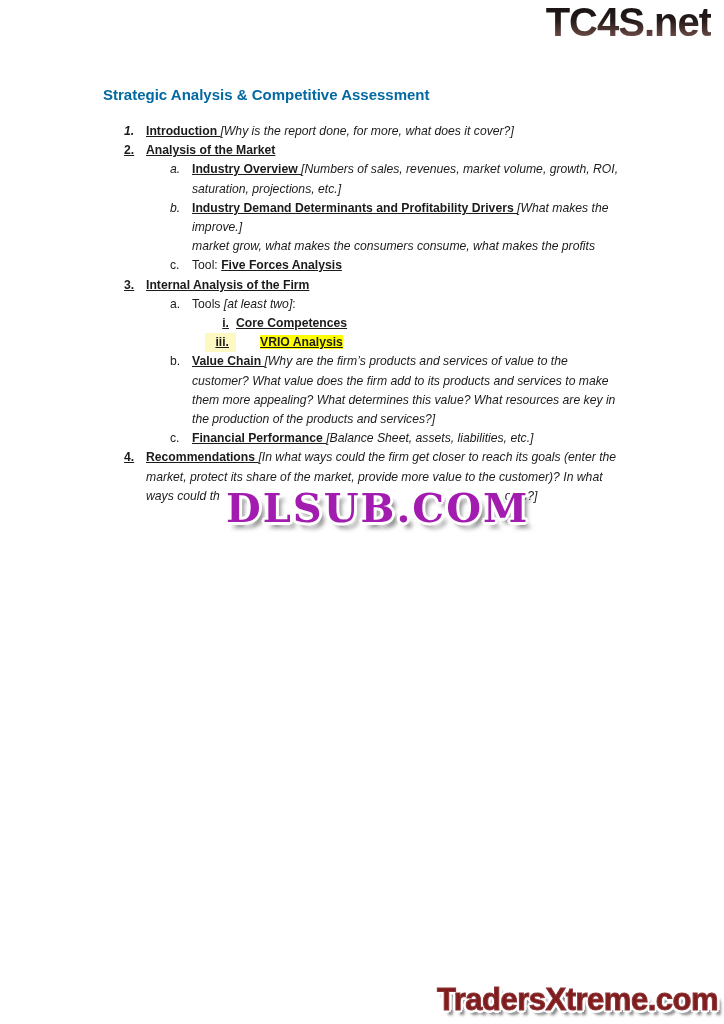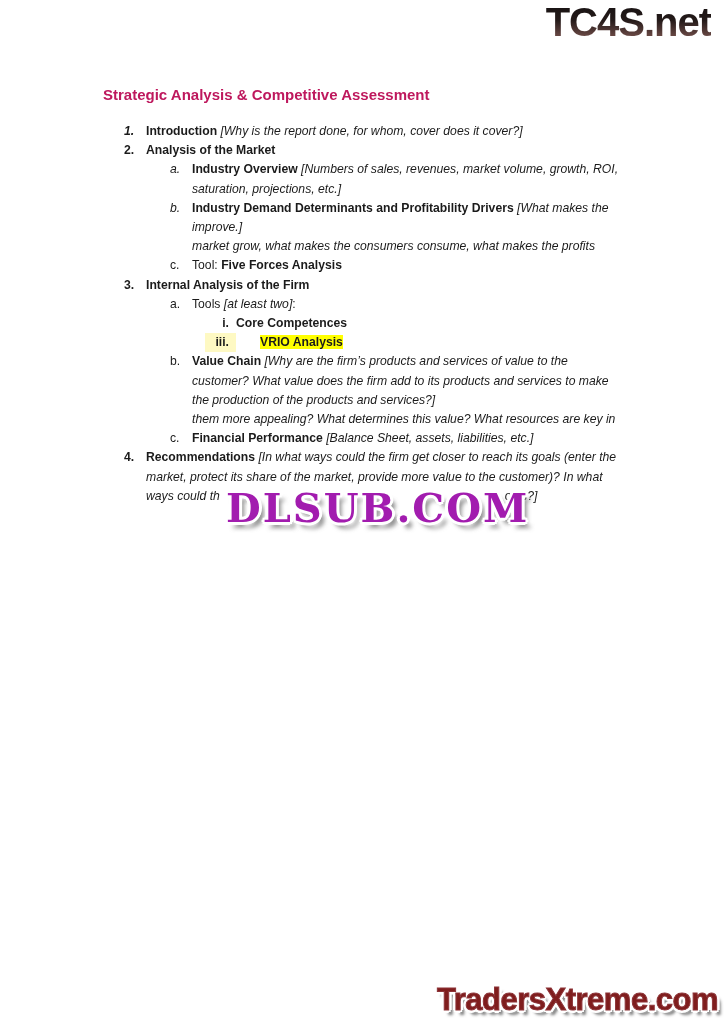--- a/index.html
+++ b/index.html
@@ -28,53 +28,53 @@
     font-size:31px;font-weight:bold;letter-spacing:-0.5px;white-space:nowrap;
     -webkit-text-stroke:1px #8c3337;
     text-shadow:
       -3px 0 0 #ffffff, 3px 0 0 #ffffff, 0 -3px 0 #ffffff, 0 3px 0 #ffffff,
       -2px -2px 0 #ffffff, 2px -2px 0 #ffffff, -2px 2px 0 #ffffff, 2px 2px 0 #ffffff,
       4px 5px 3px rgba(90,90,90,0.8);
   }
   
   #doc-title{
     position:absolute;left:103px;top:86px;
-    font-size:15px;font-weight:bold;color:#be185d;white-space:nowrap;
+    font-size:15px;font-weight:bold;color:#0369a1;white-space:nowrap;
   }
   #outline{
     position:absolute;left:0;top:122px;width:724px;
     font-size:12.2px;line-height:19.2px;color:#1b1b1b;
   }
   .item{position:relative;}
   .item .marker{position:absolute;top:0;box-sizing:border-box;}
   .level-1{padding-left:146px;}
   .level-1 .marker{left:124px;width:22px;}
   .level-2{padding-left:192px;}
   .level-2 .marker{left:170px;width:22px;}
   .level-3{padding-left:236px;}
   .level-3 .marker{left:205px;width:31px;padding-right:7px;text-align:right;}
   .line{white-space:pre;}
-  .seg.b,.marker.b{font-weight:bold;}
+  .seg.b,.marker.b{font-weight:bold;text-decoration:underline;}
   .seg.i,.marker.i{font-style:italic;}
   .seg.bi,.marker.bi{font-weight:bold;font-style:italic;}
   .seg.gap{display:inline-block;width:285px;}
 </style>
 </head>
 <body>
 
 <div id="page">
 
   <div class="wm-top">TC4S.net</div>
 
   <div id="doc-title">Strategic Analysis &amp; Competitive Assessment</div>
 
   <div id="outline">
       <div class="item level-1">
         <span class="marker bi">1.</span>
-        <div class="line"><span class="seg b">Introduction </span><span class="seg i">[Why is the report done, for whom, cover does it cover?]</span></div>
+        <div class="line"><span class="seg b">Introduction </span><span class="seg i">[Why is the report done, for more, what does it cover?]</span></div>
       </div>
       <div class="item level-1">
         <span class="marker b">2.</span>
         <div class="line"><span class="seg b">Analysis of the Market</span></div>
       </div>
       <div class="item level-2">
         <span class="marker i">a.</span>
         <div class="line"><span class="seg b">Industry Overview </span><span class="seg i">[Numbers of sales, revenues, market volume, growth, ROI,</span></div>
         <div class="line"><span class="seg i">saturation, projections, etc.]</span></div>
       </div>
@@ -101,22 +101,22 @@
         <div class="line"><span class="seg b">Core Competences</span></div>
       </div>
       <div class="item level-3">
         <span class="marker b" style="background: #fef9c3;">iii.</span>
         <div class="line"><span class="seg b" style="background: rgb(255, 255, 0); margin-left: 24px;">VRIO Analysis</span></div>
       </div>
       <div class="item level-2">
         <span class="marker r">b.</span>
         <div class="line"><span class="seg b">Value Chain </span><span class="seg i">[Why are the firm’s products and services of value to the</span></div>
         <div class="line"><span class="seg i">customer? What value does the firm add to its products and services to make</span></div>
+        <div class="line"><span class="seg i">them more appealing? What determines this value? What resources are key in</span></div>
         <div class="line"><span class="seg i">the production of the products and services?]</span></div>
-        <div class="line"><span class="seg i">them more appealing? What determines this value? What resources are key in</span></div>
       </div>
       <div class="item level-2">
         <span class="marker r">c.</span>
         <div class="line"><span class="seg b">Financial Performance </span><span class="seg i">[Balance Sheet, assets, liabilities, etc.]</span></div>
       </div>
       <div class="item level-1">
         <span class="marker b">4.</span>
         <div class="line"><span class="seg b">Recommendations </span><span class="seg i">[In what ways could the firm get closer to reach its goals (enter the</span></div>
         <div class="line"><span class="seg i">market, protect its share of the market, provide more value to the customer)? In what</span></div>
         <div class="line"><span class="seg i">ways could th</span><span class="seg gap"></span><span class="seg i">oals?]</span></div>

